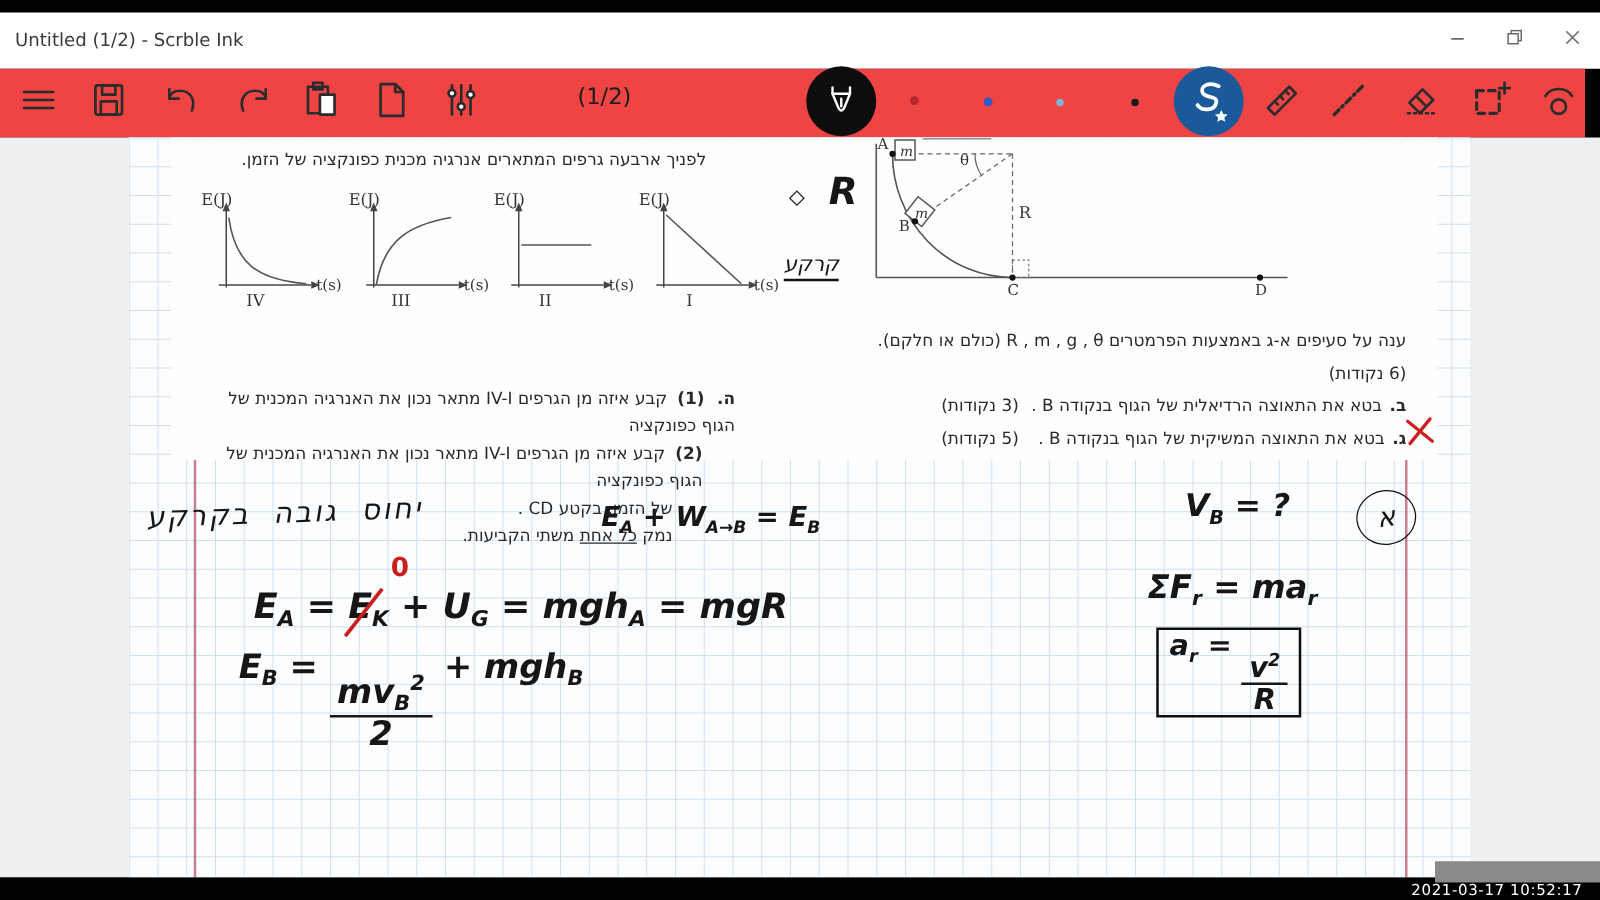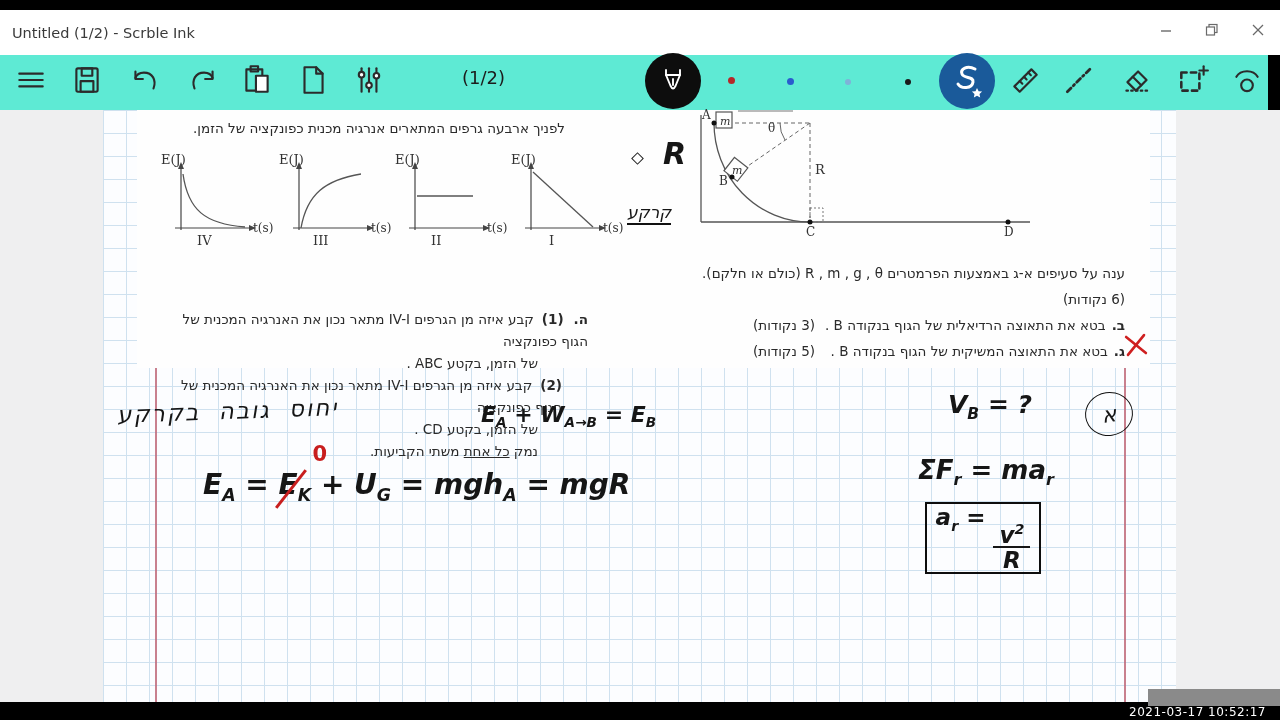--- a/index.html
+++ b/index.html
@@ -5,21 +5,21 @@
   html,body{margin:0;padding:0;width:1280px;height:720px;overflow:hidden;
     font-family:"DejaVu Sans",sans-serif;background:#000;position:relative;}
   .abs{position:absolute;}
 
   
   .top-strip{position:absolute;top:0;left:0;right:0;height:10px;background:#000;}
   .titlebar{position:absolute;top:10px;left:0;right:0;height:45px;background:#fff;}
   .title{position:absolute;left:12px;top:15px;font-size:14.5px;color:#3a3a3a;}
   .win-controls{position:absolute;right:14px;top:12px;display:flex;gap:30px;align-items:center;}
   .win-btn{width:16px;height:16px;color:#6a6a6a;display:flex;align-items:center;justify-content:center;}
-  .toolbar{position:absolute;top:55px;left:0;right:12px;height:55px;background:#5eead4;}
+  .toolbar{position:absolute;top:55px;left:0;right:12px;height:55px;background:#ef4444;}
   .ti{position:absolute;top:8px;width:34px;height:34px;}
   .ti svg{width:34px;height:34px;stroke:#2b2b2b;fill:none;stroke-width:2;stroke-linecap:round;stroke-linejoin:round;}
   .page-ind{position:absolute;left:462px;top:12px;font-size:18px;color:#1c1c1c;}
   .pen-circle{position:absolute;left:645px;top:-2px;width:56px;height:56px;border-radius:50%;background:#0d0d0d;
     display:flex;align-items:center;justify-content:center;}
   .logo-circle{position:absolute;left:939px;top:-2px;width:56px;height:56px;border-radius:50%;background:#1a5a9a;
     display:flex;align-items:center;justify-content:center;}
   .dot{position:absolute;border-radius:50%;}
 
   
@@ -251,21 +251,20 @@
         <line class="ax" x1="20" y1="80" x2="94" y2="80"></line>
           <polygon points="94,77 101,80 94,83" fill="#444"></polygon>
         <path class="cv" d="M28,24 L88,79"></path>
         <text x="6" y="16" font-size="13">E(J)</text>
         <text x="98" y="84" font-size="12">t(s)</text>
         <text x="44" y="97" font-size="13">I</text>
       </svg>
 
       <div class="lq" dir="rtl">
         <div><span class="lq-marker">ה.</span><span class="lq-num">(1)</span><span>קבע איזה מן הגרפים IV-I מתאר נכון את האנרגיה המכנית של הגוף כפונקציה</span></div>
-        <div class="lq-ind2"><span>של הזמן, בקטע ABC .</span></div>
         <div class="lq-ind1"><span class="lq-num">(2)</span><span>קבע איזה מן הגרפים IV-I מתאר נכון את האנרגיה המכנית של הגוף כפונקציה</span></div>
         <div class="lq-ind2"><span>של הזמן, בקטע CD .</span></div>
         <div class="lq-ind2"><span>נמק </span><span class="u">כל אחת</span><span> משתי הקביעות.</span></div>
       </div>
 
       <div class="rq" dir="rtl">
         <div class="rq-intro">ענה על סעיפים א-ג באמצעות הפרמטרים R , m , g , θ (כולם או חלקם).</div>
         <div class="rq-row">
           <span>(6 נקודות)</span>
         </div>
@@ -314,20 +313,26 @@
       <span class="underline-word" dir="rtl">קרקע</span>
     </div>
     <div class="ink" dir="rtl" style="right:calc(100% - 235px);top:288px;font-size:23px;letter-spacing:2px;word-spacing:9px;transform:rotate(-2deg)">יחוס גובה בקרקע</div>
 
     <div class="ink ink-eq" style="left:378px;top:292px;font-size:22px"><span>E</span><sub>A</sub><span> + W</span><sub>A→B</sub><span> = E</span><sub>B</sub></div>
 
     <div class="ink ink-eq" style="left:100px;top:358px;font-size:28px">
       <span><span>E</span><sub>A</sub><span> = </span></span><span class="ek"><span><span>E</span><sub>K</sub></span><span class="slash"></span><span class="zero">0</span></span><span><span> + U</span><sub>G</sub><span> = mgh</span><sub>A</sub><span> = mgR</span></span>
     </div>
 
+    <div class="ink ink-eq" style="left:88px;top:408px;font-size:27px">
+      <span><span>E</span><sub>B</sub><span> = </span></span><span class="frac">
+          <span class="num"><span>mv</span><sub>B</sub><sup>2</sup></span>
+          <span class="den"><span>2</span></span>
+        </span><span><span> + mgh</span><sub>B</sub></span>
+    </div>
 
     <div class="ink ink-eq" style="left:845px;top:280px;font-size:25px"><span>V</span><sub>B</sub><span> = ?</span></div>
     <div class="ink circle-mark" style="left:982px;top:282px">א</div>
     <div class="ink ink-eq" style="left:815px;top:345px;font-size:26px"><span>ΣF</span><sub>r</sub><span> = ma</span><sub>r</sub></div>
     <div class="ink hw-box" style="left:822px;top:392px;width:112px;height:68px">
       <span class="ink-eq" style="font-size:23px"><span><span>a</span><sub>r</sub><span> = </span></span><span class="frac">
             <span class="num"><span>v</span><sup>2</sup></span>
             <span class="den"><span>R</span></span>
           </span></span>
     </div>

